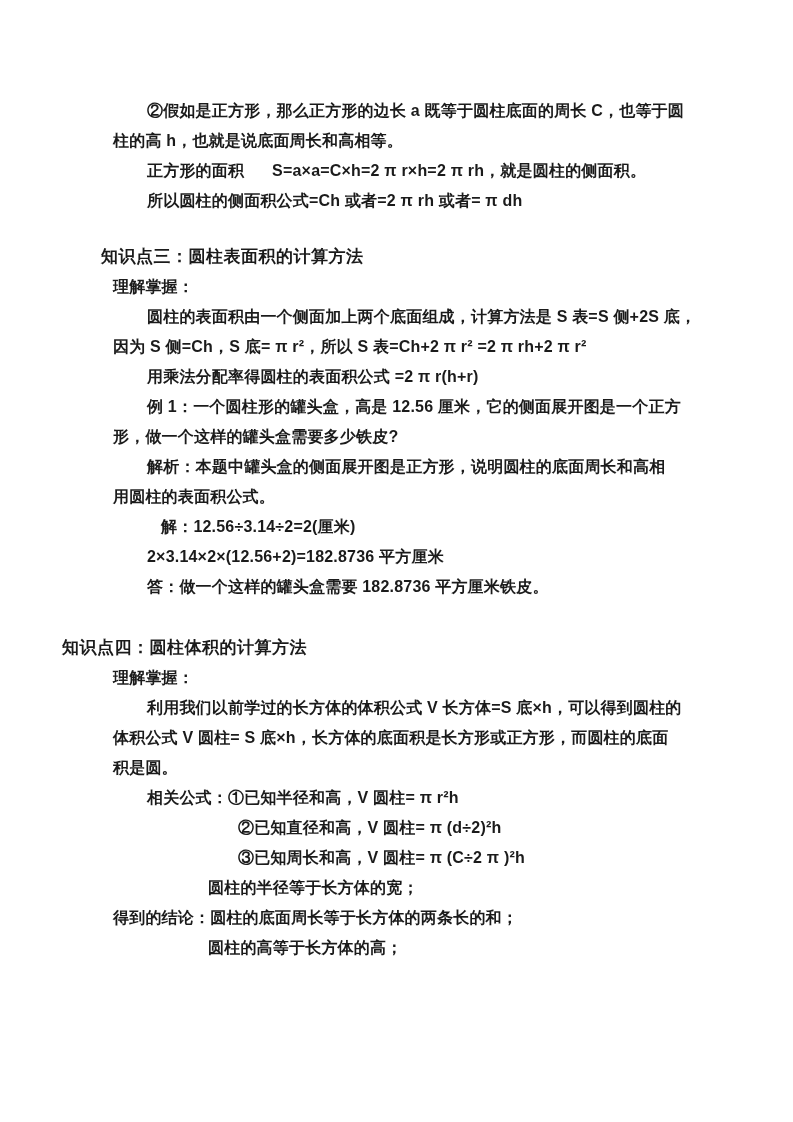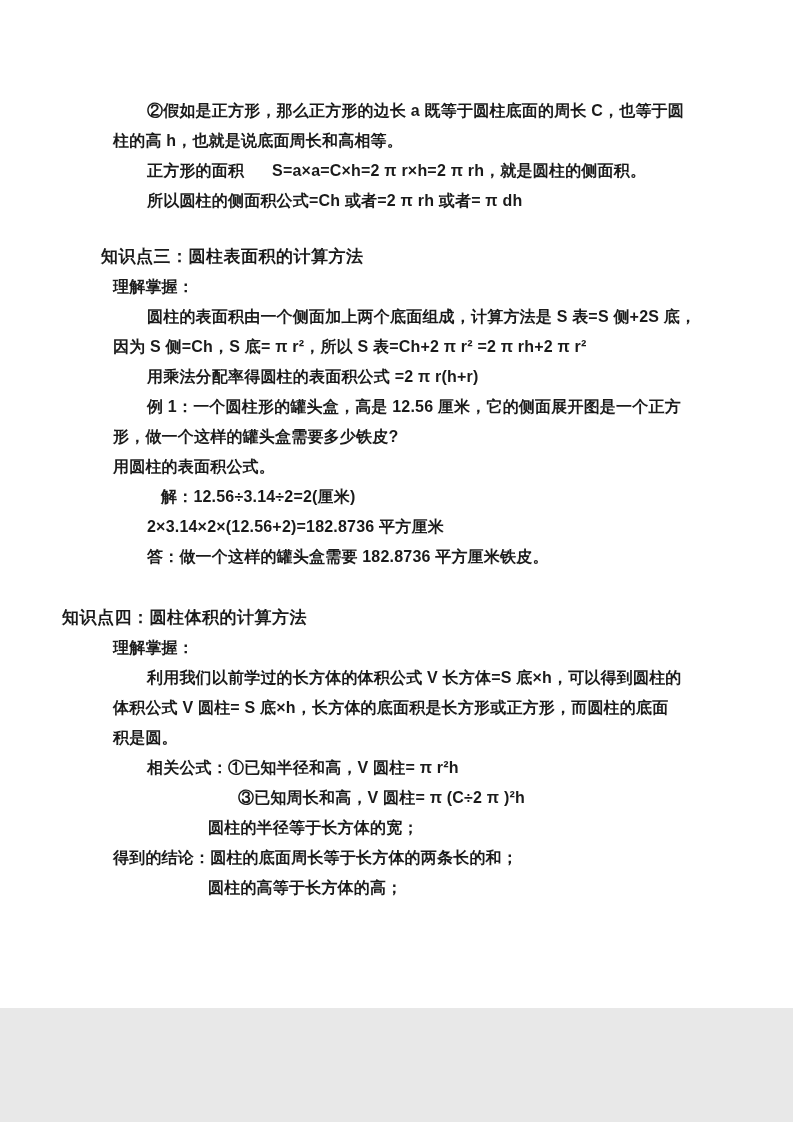--- a/index.html
+++ b/index.html
@@ -3,21 +3,21 @@
 <meta charset="utf-8">
 <style>
   html, body {
     margin: 0;
     padding: 0;
     background: #e8e8e8;
   }
   .page {
     position: relative;
     width: 793px;
-    height: 1008px;
+    height: 1122px;
     background: #ffffff;
     overflow: hidden;
     font-family: "Liberation Sans", sans-serif;
     font-weight: 700;
     color: #1b1b1b;
   }
   .content {
     position: absolute;
     left: 113px;
     top: 96px;
@@ -55,30 +55,32 @@
     <p class="ln ind2">正方形的面积      S=a×a=C×h=2 π r×h=2 π rh，就是圆柱的侧面积。</p>
     <p class="ln ind2">所以圆柱的侧面积公式=Ch 或者=2 π rh 或者= π dh</p>
 
     <h2 class="heading heading-3">知识点三：圆柱表面积的计算方法</h2>
     <p class="ln">理解掌握：</p>
     <p class="ln ind2">圆柱的表面积由一个侧面加上两个底面组成，计算方法是 S 表=S 侧+2S 底，</p>
     <p class="ln">因为 S 侧=Ch，S 底= π r²，所以 S 表=Ch+2 π r² =2 π rh+2 π r²</p>
     <p class="ln ind2">用乘法分配率得圆柱的表面积公式 =2 π r(h+r)</p>
     <p class="ln ind2">例 1：一个圆柱形的罐头盒，高是 12.56 厘米，它的侧面展开图是一个正方</p>
     <p class="ln">形，做一个这样的罐头盒需要多少铁皮?</p>
+    <p class="ln ind2">解析：本题中罐头盒的侧面展开图是正方形，说明圆柱的底面周长和高相</p>
     <p class="ln">用圆柱的表面积公式。</p>
     <p class="ln ind3">解：12.56÷3.14÷2=2(厘米)</p>
     <p class="ln ind2">2×3.14×2×(12.56+2)=182.8736 平方厘米</p>
     <p class="ln ind2">答：做一个这样的罐头盒需要 182.8736 平方厘米铁皮。</p>
 
     <h2 class="heading heading-4">知识点四：圆柱体积的计算方法</h2>
     <p class="ln">理解掌握：</p>
     <p class="ln ind2">利用我们以前学过的长方体的体积公式 V 长方体=S 底×h，可以得到圆柱的</p>
     <p class="ln">体积公式 V 圆柱= S 底×h，长方体的底面积是长方形或正方形，而圆柱的底面</p>
     <p class="ln">积是圆。</p>
     <p class="ln ind2">相关公式：①已知半径和高，V 圆柱= π r²h</p>
+    <p class="ln ind-formula">②已知直径和高，V 圆柱= π (d÷2)²h</p>
     <p class="ln ind-formula">③已知周长和高，V 圆柱= π (C÷2 π )²h</p>
     <p class="ln ind-conclusion">圆柱的半径等于长方体的宽；</p>
     <p class="ln">得到的结论：圆柱的底面周长等于长方体的两条长的和；</p>
     <p class="ln ind-conclusion">圆柱的高等于长方体的高；</p>
 
   </div>
 </div>
 
 </body></html>

